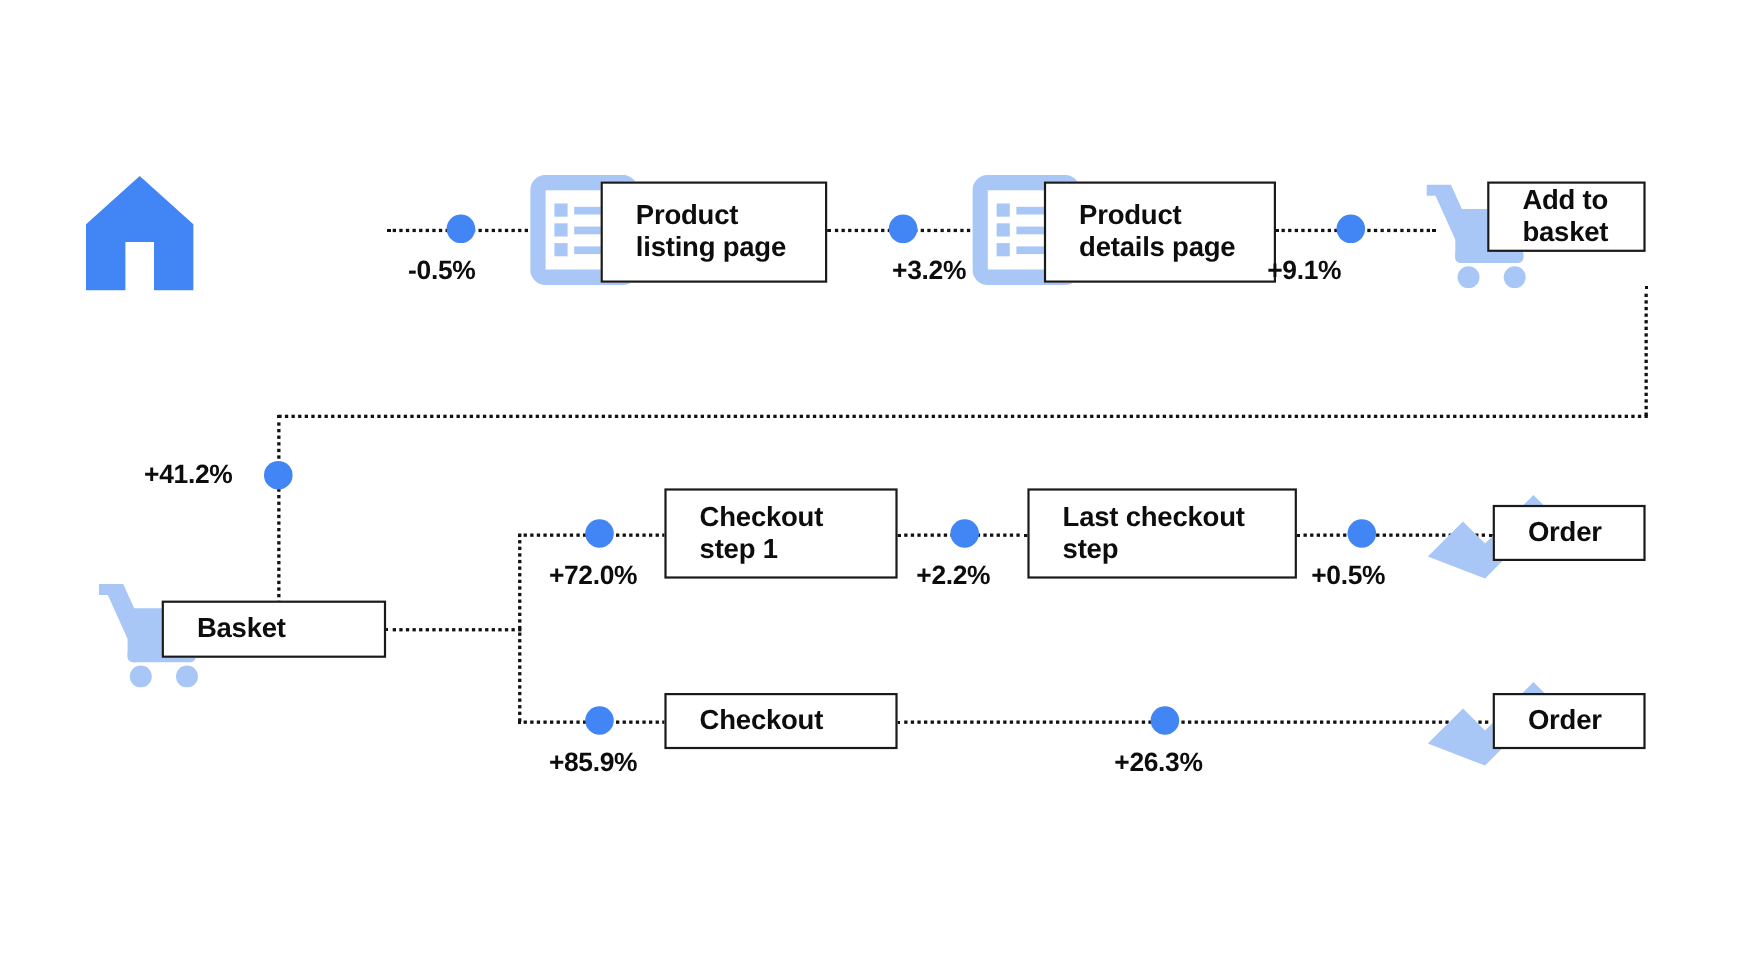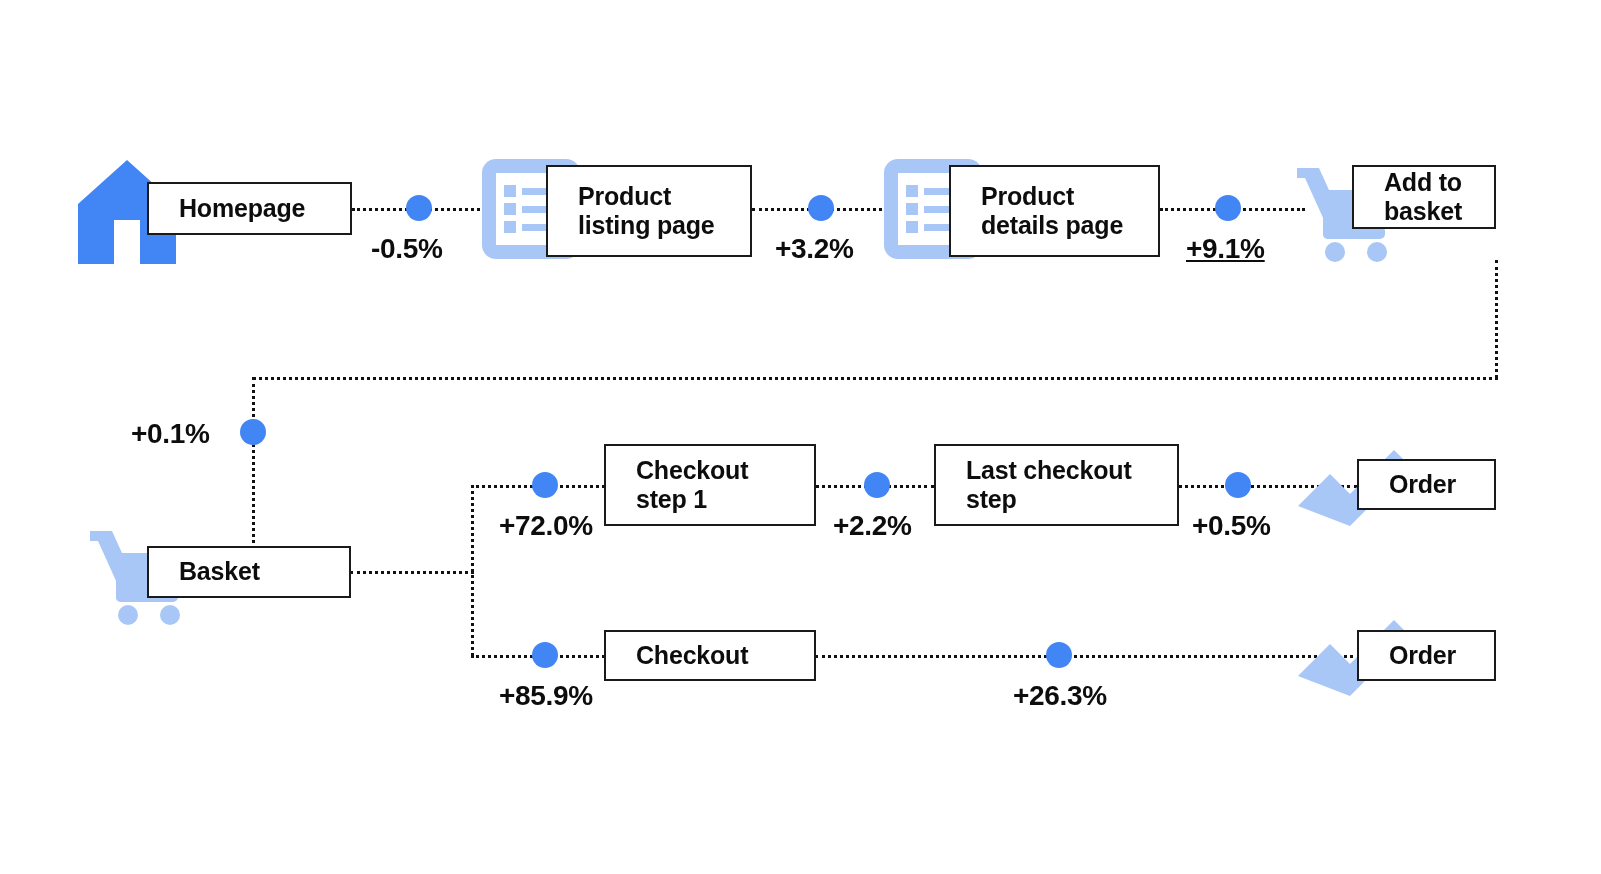--- a/index.html
+++ b/index.html
@@ -31,21 +31,21 @@
     color: #0d0d0d;
     line-height: 1.18;
     letter-spacing: -0.2px;
     padding-left: 30px;
     padding-right: 10px;
     white-space: pre-line;
   }
   
   .delta {
     position: absolute;
-    font-size: 28px;
+    font-size: 24px;
     font-weight: 700;
     color: #0d0d0d;
     letter-spacing: -0.3px;
     white-space: nowrap;
     z-index: 7;
     text-align: right;
   }
   
   .dot {
     position: absolute;
@@ -174,32 +174,29 @@
   <div class="dot" style="left:808px; top:195px;"></div>
   <div class="dot" style="left:1215px; top:195px;"></div>
   <div class="dot" style="left:240px; top:419px;"></div>
   <div class="dot" style="left:532px; top:472px;"></div>
   <div class="dot" style="left:864px; top:472px;"></div>
   <div class="dot" style="left:1225px; top:472px;"></div>
   <div class="dot" style="left:532px; top:642px;"></div>
   <div class="dot" style="left:1046px; top:642px;"></div>
 
   <div class="delta" style="left:371px; top:233px;">-0.5%</div>
-  <div class="delta" style="left:775px; top:233px;">+3.2%</div>
-  <div class="delta" style="left:1186px; top:233px;text-decoration:underline;">+9.1%</div>
-  <div class="delta" style="left:131px; top:418px;">+0.1%</div>
+  <div class="delta" style="left:811px; top:233px;">+3.2%</div>
+  <div class="delta" style="left:1152px; top:233px;">+9.1%</div>
+  <div class="delta" style="left:131px; top:418px;">+41.2%</div>
   <div class="delta" style="left:499px; top:510px;">+72.0%</div>
   <div class="delta" style="left:833px; top:510px;">+2.2%</div>
   <div class="delta" style="left:1192px; top:510px;">+0.5%</div>
   <div class="delta" style="left:499px; top:680px;">+85.9%</div>
   <div class="delta" style="left:1013px; top:680px;">+26.3%</div>
 
-  <div class="node-box" style="left:147px; top:182px; width:205px; height:53px;">
-    <span class="node-label">Homepage</span>
-  </div>
 
   <div class="node-box" style="left:546px; top:165px; width:206px; height:92px;">
     <span class="node-label">Product
 listing page</span>
   </div>
 
   <div class="node-box" style="left:949px; top:165px; width:211px; height:92px;">
     <span class="node-label">Product
 details page</span>
   </div>

